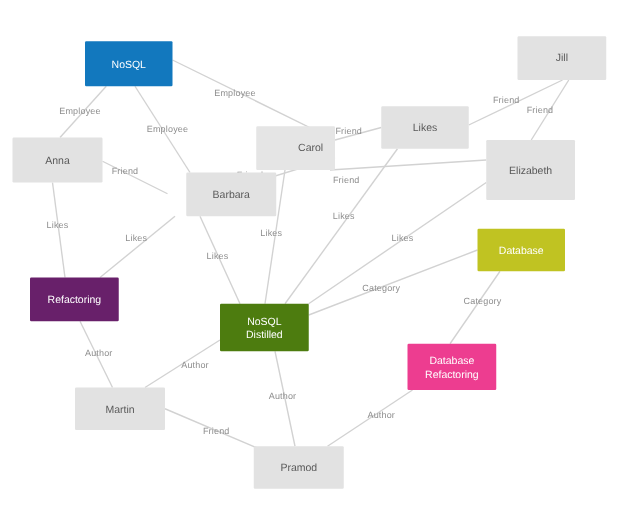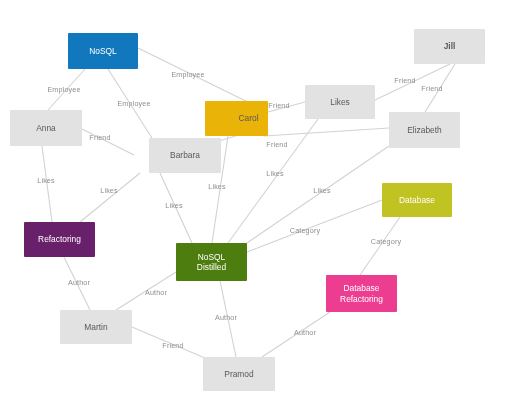--- a/index.html
+++ b/index.html
@@ -105,33 +105,33 @@
       <div class="edge-label" style="left: 79px; top: 282px;">Author</div>
       <div class="edge-label" style="left: 156px; top: 292px;">Author</div>
       <div class="edge-label" style="left: 226px; top: 317px;">Author</div>
       <div class="edge-label" style="left: 305px; top: 332px;">Author</div>
       <div class="edge-label" style="left: 173px; top: 345px;">Friend</div>
     </div>
   <div id="node-layer">
       <div class="node" style="left: 68px; top: 33px; width: 70px; height: 36px; background: rgb(18, 120, 190); color: rgb(255, 255, 255);">
         <span class="node-label">NoSQL</span>
       </div>
-      <div class="node" style="left: 414px; top: 29px; width: 71px; height: 35px; background: rgb(226, 226, 226); color: rgb(89, 89, 89); font-weight: bold;">
+      <div class="node" style="left: 414px; top: 29px; width: 71px; height: 35px; background: rgb(226, 226, 226); color: rgb(89, 89, 89);">
         <span class="node-label">Jill</span>
       </div>
       <div class="node" style="left: 305px; top: 85px; width: 70px; height: 34px; background: rgb(226, 226, 226); color: rgb(89, 89, 89);">
         <span class="node-label">Likes</span>
       </div>
-      <div class="node" style="left: 205px; top: 101px; width: 63px; height: 35px; background: #eab308; color: rgb(89, 89, 89); padding-left: 24px;">
+      <div class="node" style="left: 205px; top: 101px; width: 63px; height: 35px; background: #e5e5e5; color: rgb(89, 89, 89); padding-left: 24px;">
         <span class="node-label">Carol</span>
       </div>
       <div class="node" style="left: 10px; top: 110px; width: 72px; height: 36px; background: rgb(226, 226, 226); color: rgb(89, 89, 89);">
         <span class="node-label">Anna</span>
       </div>
-      <div class="node" style="left: 389px; top: 112px; width: 71px; height: 36px; background: rgb(226, 226, 226); color: rgb(89, 89, 89);">
+      <div class="node" style="left: 389px; top: 112px; width: 71px; height: 48px; background: rgb(226, 226, 226); color: rgb(89, 89, 89);">
         <span class="node-label">Elizabeth</span>
       </div>
       <div class="node" style="left: 118px; top: 138px; width: 72px; height: 35px; background: rgb(226, 226, 226); color: rgb(89, 89, 89); margin-left: 31px;">
         <span class="node-label">Barbara</span>
       </div>
       <div class="node" style="left: 382px; top: 183px; width: 70px; height: 34px; background: rgb(192, 195, 34); color: rgb(255, 255, 255);">
         <span class="node-label">Database</span>
       </div>
       <div class="node" style="left: 24px; top: 222px; width: 71px; height: 35px; background: rgb(104, 32, 106); color: rgb(255, 255, 255);">
         <span class="node-label">Refactoring</span>

